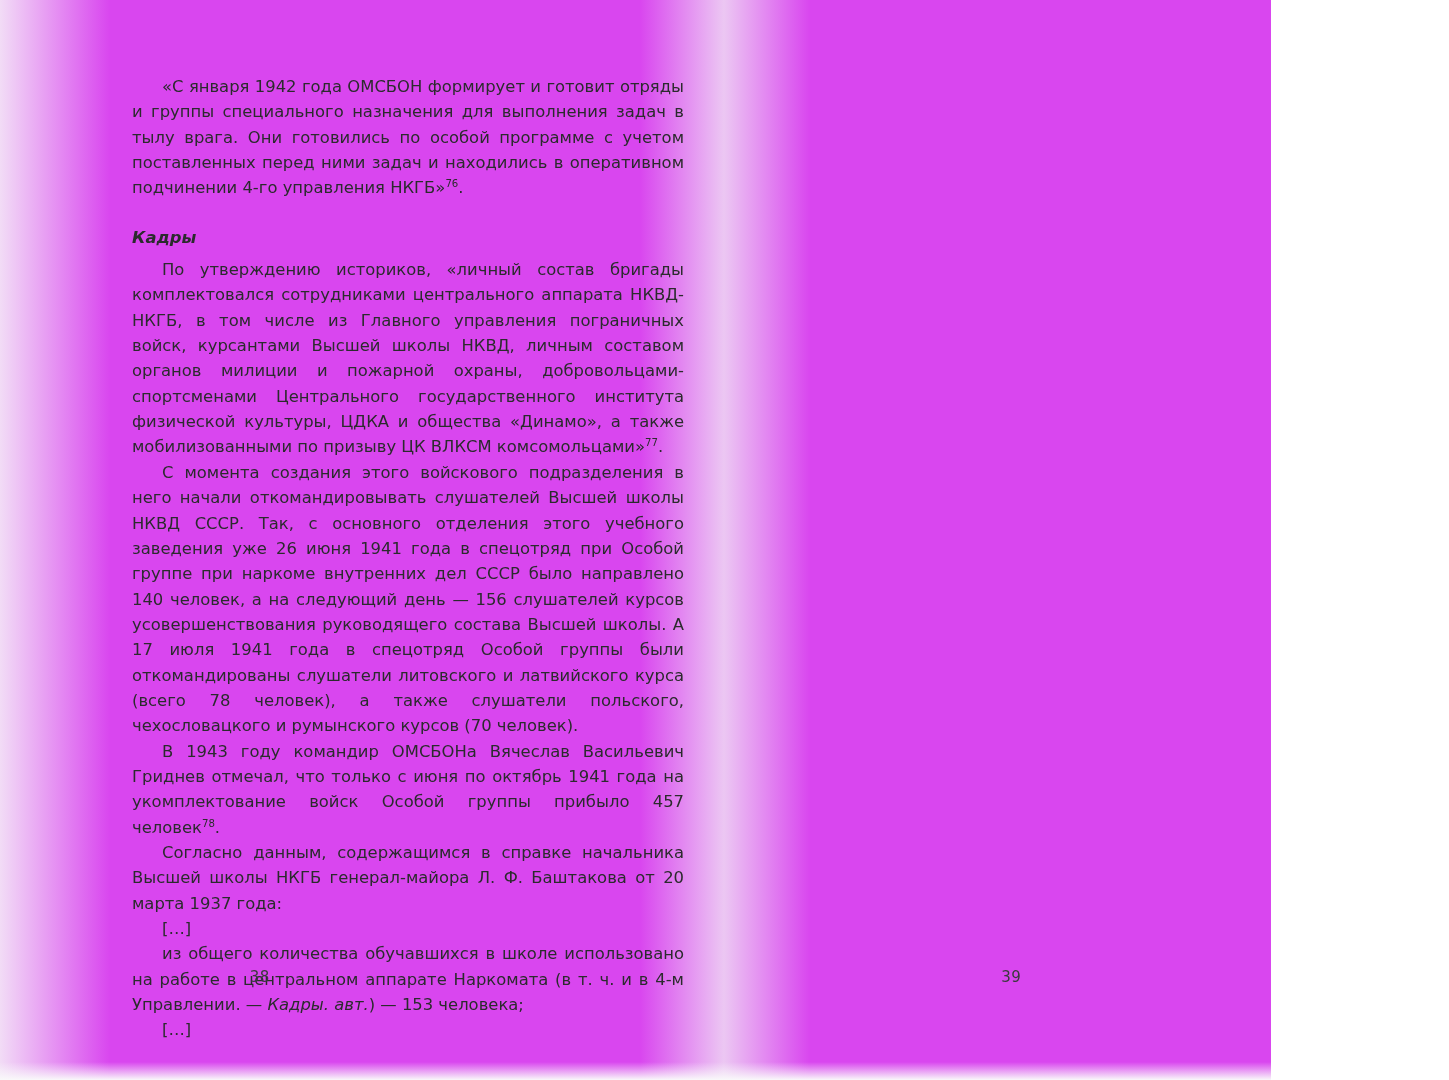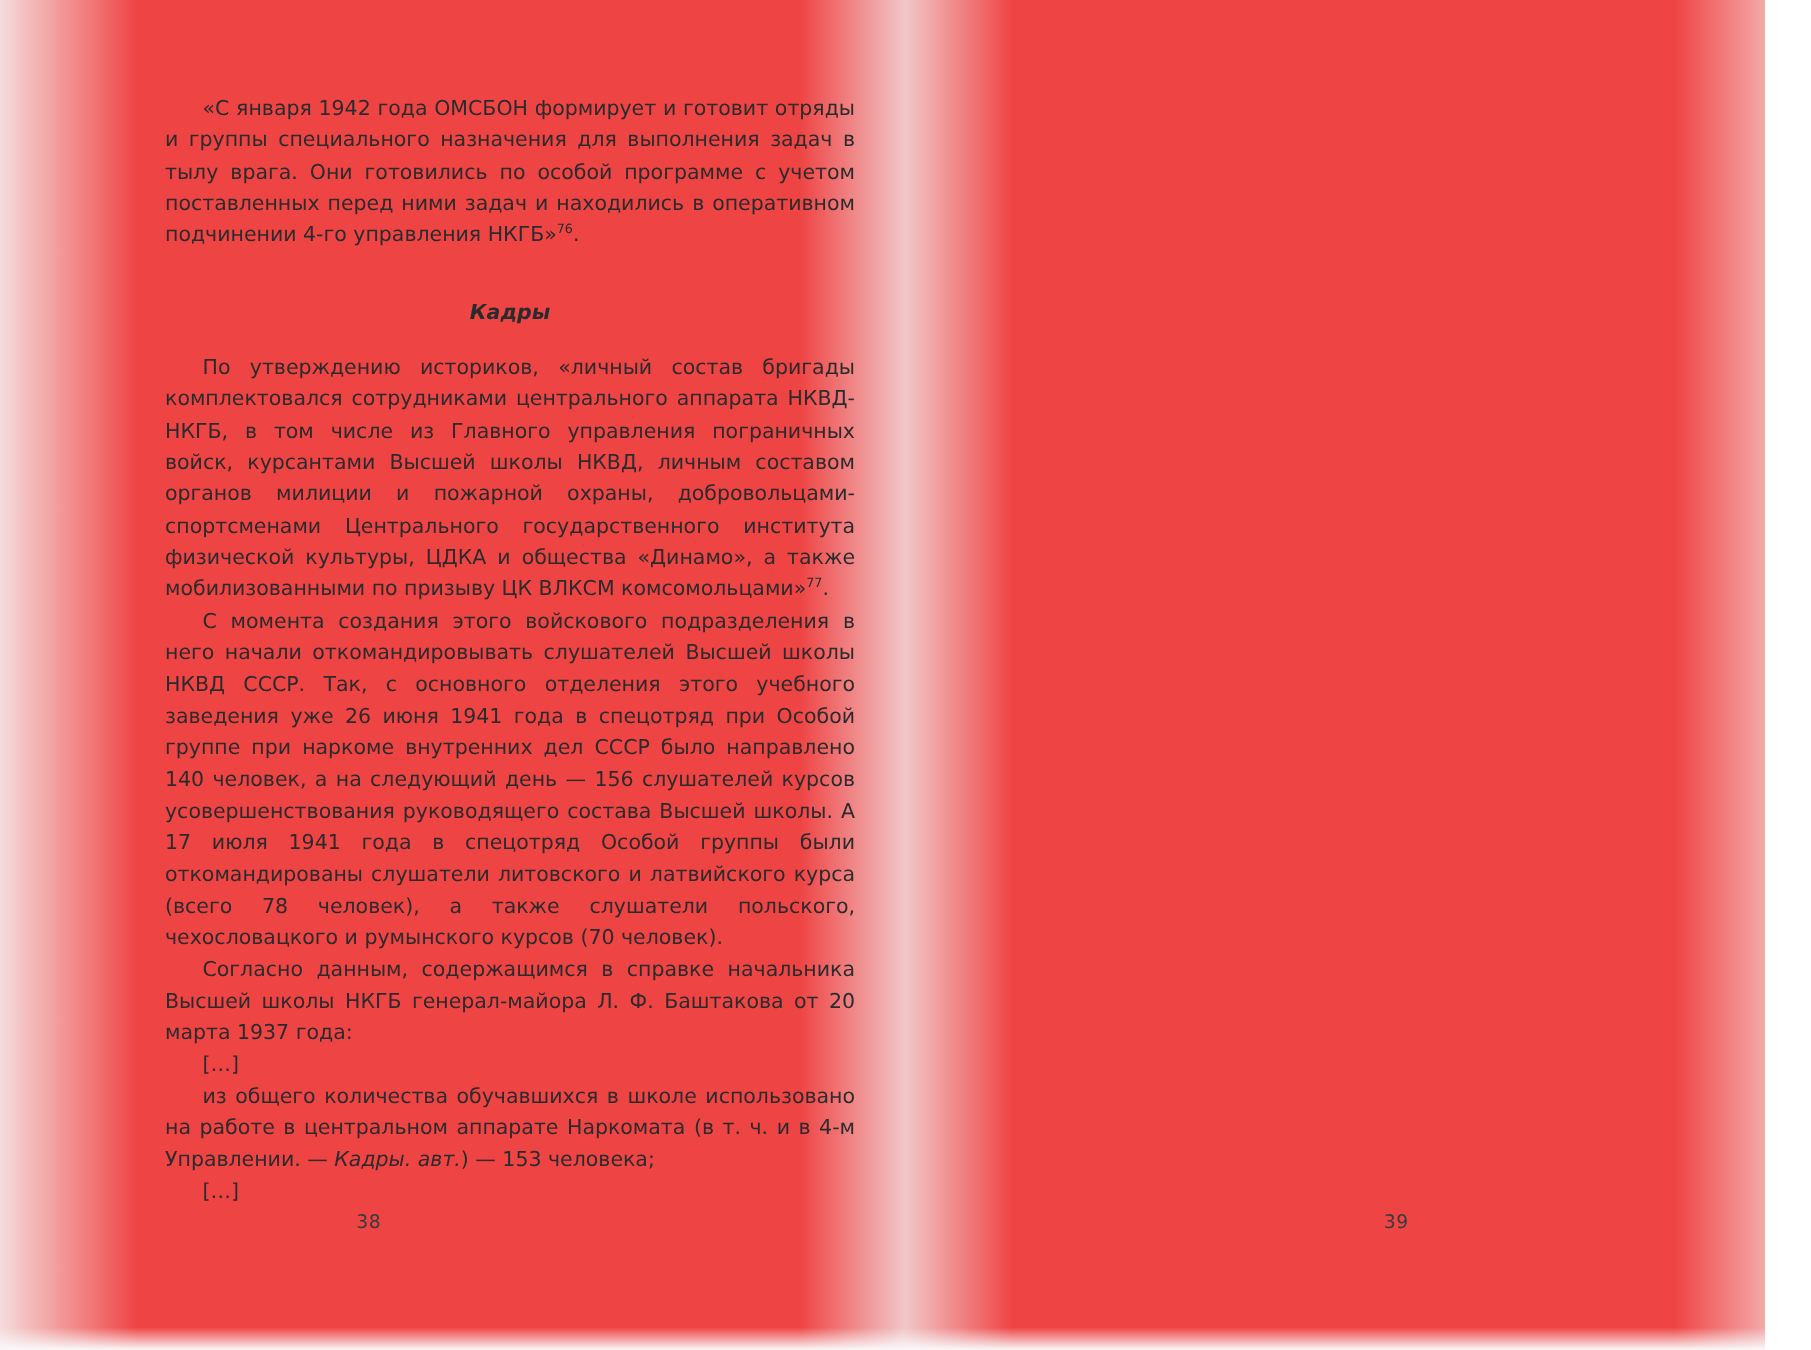--- a/index.html
+++ b/index.html
@@ -4,23 +4,23 @@
 <title>Scanned book spread — pages 38–39</title>
 <style>
   html, body {
     margin: 0;
     padding: 0;
     background: #ffffff;
   }
 
   .page-scan {
     position: relative;
-    width: 1412px;
+    width: 1271px;
     height: 1080px;
-    background: #ef4444;
+    background: #d946ef;
     overflow: hidden;
     font-family: "DejaVu Sans", sans-serif;
     color: #2b2b2d;
     -webkit-font-smoothing: antialiased;
   }
 
   
   .paper-tone {
     position: absolute;
     inset: 0;
@@ -71,23 +71,23 @@
     margin: 0;
     text-indent: 30px;
   }
   
   p.ellipsis-line {
     text-indent: 30px;
     text-align: left;
   }
 
   .subhead {
-    margin: 12px;
+    margin: 0;
     text-indent: 0;
-    text-align: center;
+    text-align: left;
     font-style: italic;
     font-weight: 600;
   }
   .spacer-before-head { height: 24px; }
   .spacer-after-head  { height: 7px; }
 
   .italic { font-style: italic; }
 
   sup {
     font-size: 0.62em;
@@ -123,20 +123,21 @@
         <p><span>«С января 1942 года ОМСБОН формирует и готовит отряды и группы специального назначения для выполнения задач в тылу врага. Они готовились по особой программе с учетом поставленных перед ними задач и находились в оперативном подчинении 4-го управления НКГБ»</span><sup>76</sup><span>.</span></p>
 
         <div class="spacer-before-head"></div>
         <p class="subhead">Кадры</p>
         <div class="spacer-after-head"></div>
 
         <p><span>По утверждению историков, «личный состав бригады комплектовался сотрудниками центрального аппарата НКВД-НКГБ, в том числе из Главного управления пограничных войск, курсантами Высшей школы НКВД, личным составом органов милиции и пожарной охраны, добровольцами-спортсменами Центрального государственного института физической культуры, ЦДКА и общества «Динамо», а также мобилизованными по призыву ЦК ВЛКСМ комсомольцами»</span><sup>77</sup><span>.</span></p>
 
         <p>С момента создания этого войскового подразделения в него начали откомандировывать слушателей Высшей школы НКВД СССР. Так, с основного отделения этого учебного заведения уже 26 июня 1941 года в спецотряд при Особой группе при наркоме внутренних дел СССР было направлено 140 человек, а на следующий день — 156 слушателей курсов усовершенствования руководящего состава Высшей школы. А 17 июля 1941 года в спецотряд Особой группы были откомандированы слушатели литовского и латвийского курса (всего 78 человек), а также слушатели польского, чехословацкого и румынского курсов (70 человек).</p>
 
+        <p><span>В 1943 году командир ОМСБОНа Вячеслав Васильевич Гриднев отмечал, что только с июня по октябрь 1941 года на укомплектование войск Особой группы прибыло 457 человек</span><sup>78</sup><span>.</span></p>
 
         <p>Согласно данным, содержащимся в справке начальника Высшей школы НКГБ генерал-майора Л. Ф. Баштакова от 20 марта 1937 года:</p>
 
 
         <p class="ellipsis-line">[…]</p>
 
         <p><span>из общего количества обучавшихся в школе использовано на работе в центральном аппарате Наркомата (в т. ч. и в 4-м Управлении. — </span><span class="italic">Кадры. авт.</span><span>) — 153 человека;</span></p>
 
         <p class="ellipsis-line">[…]</p>
 

